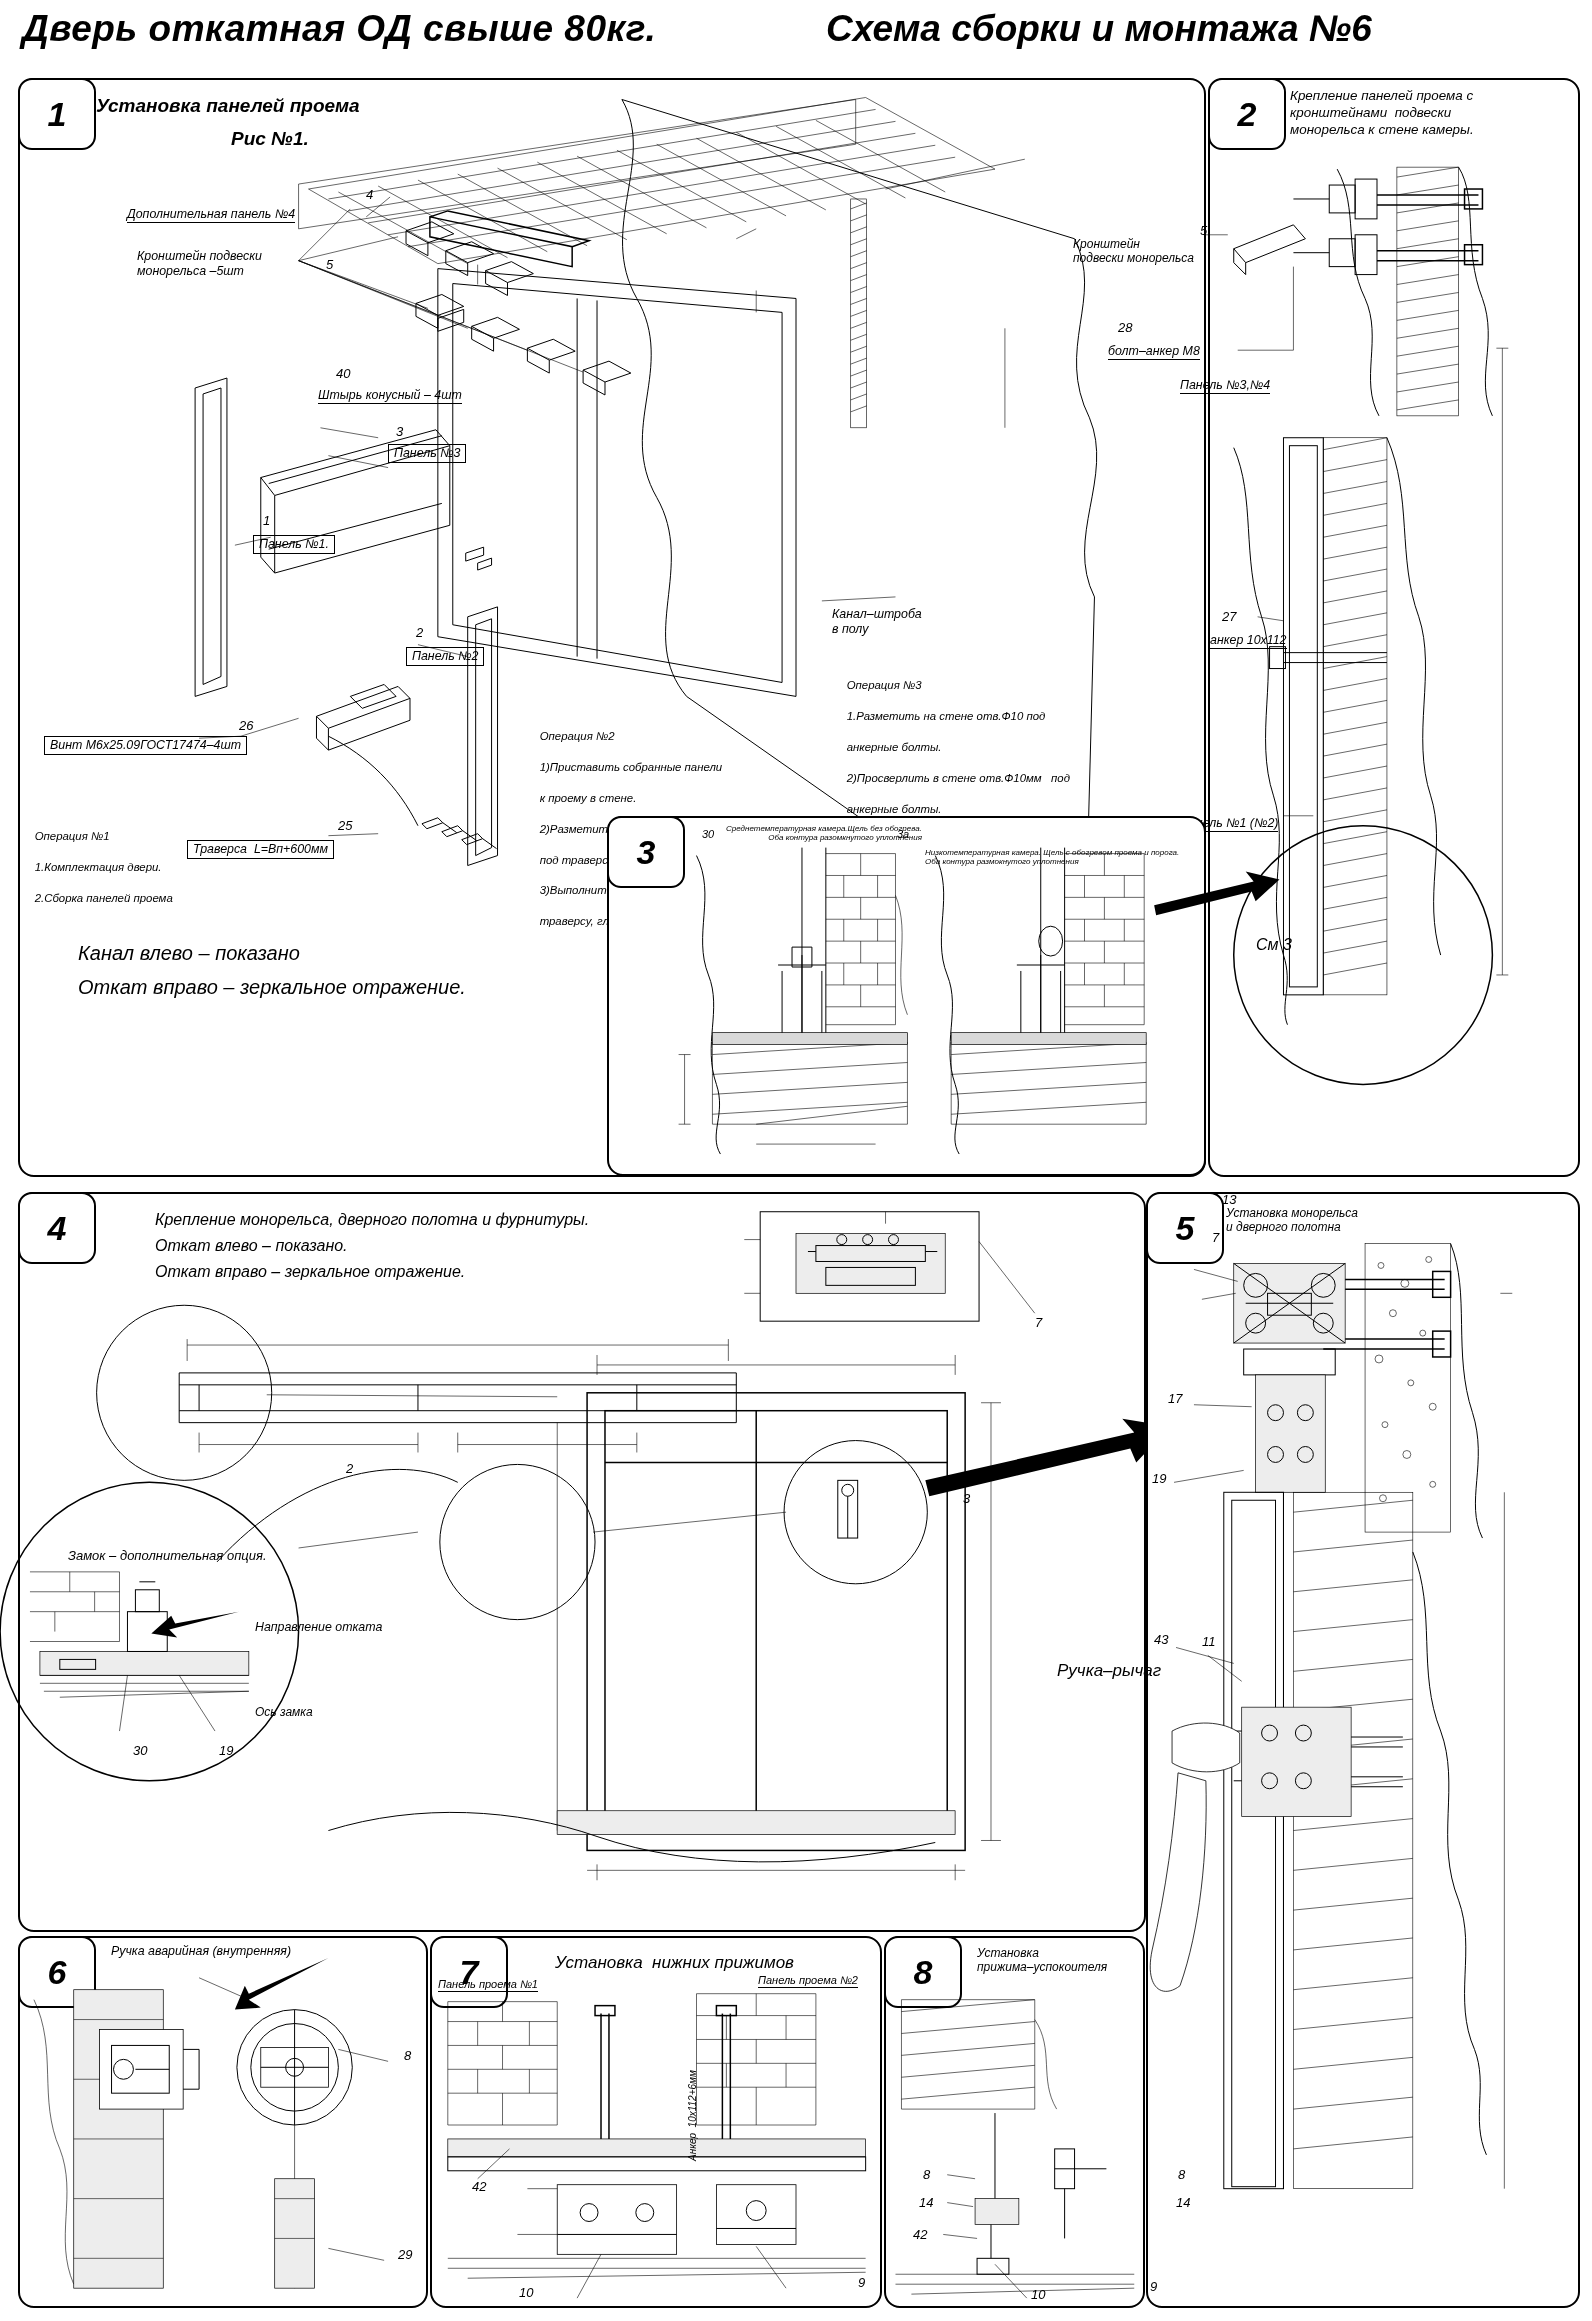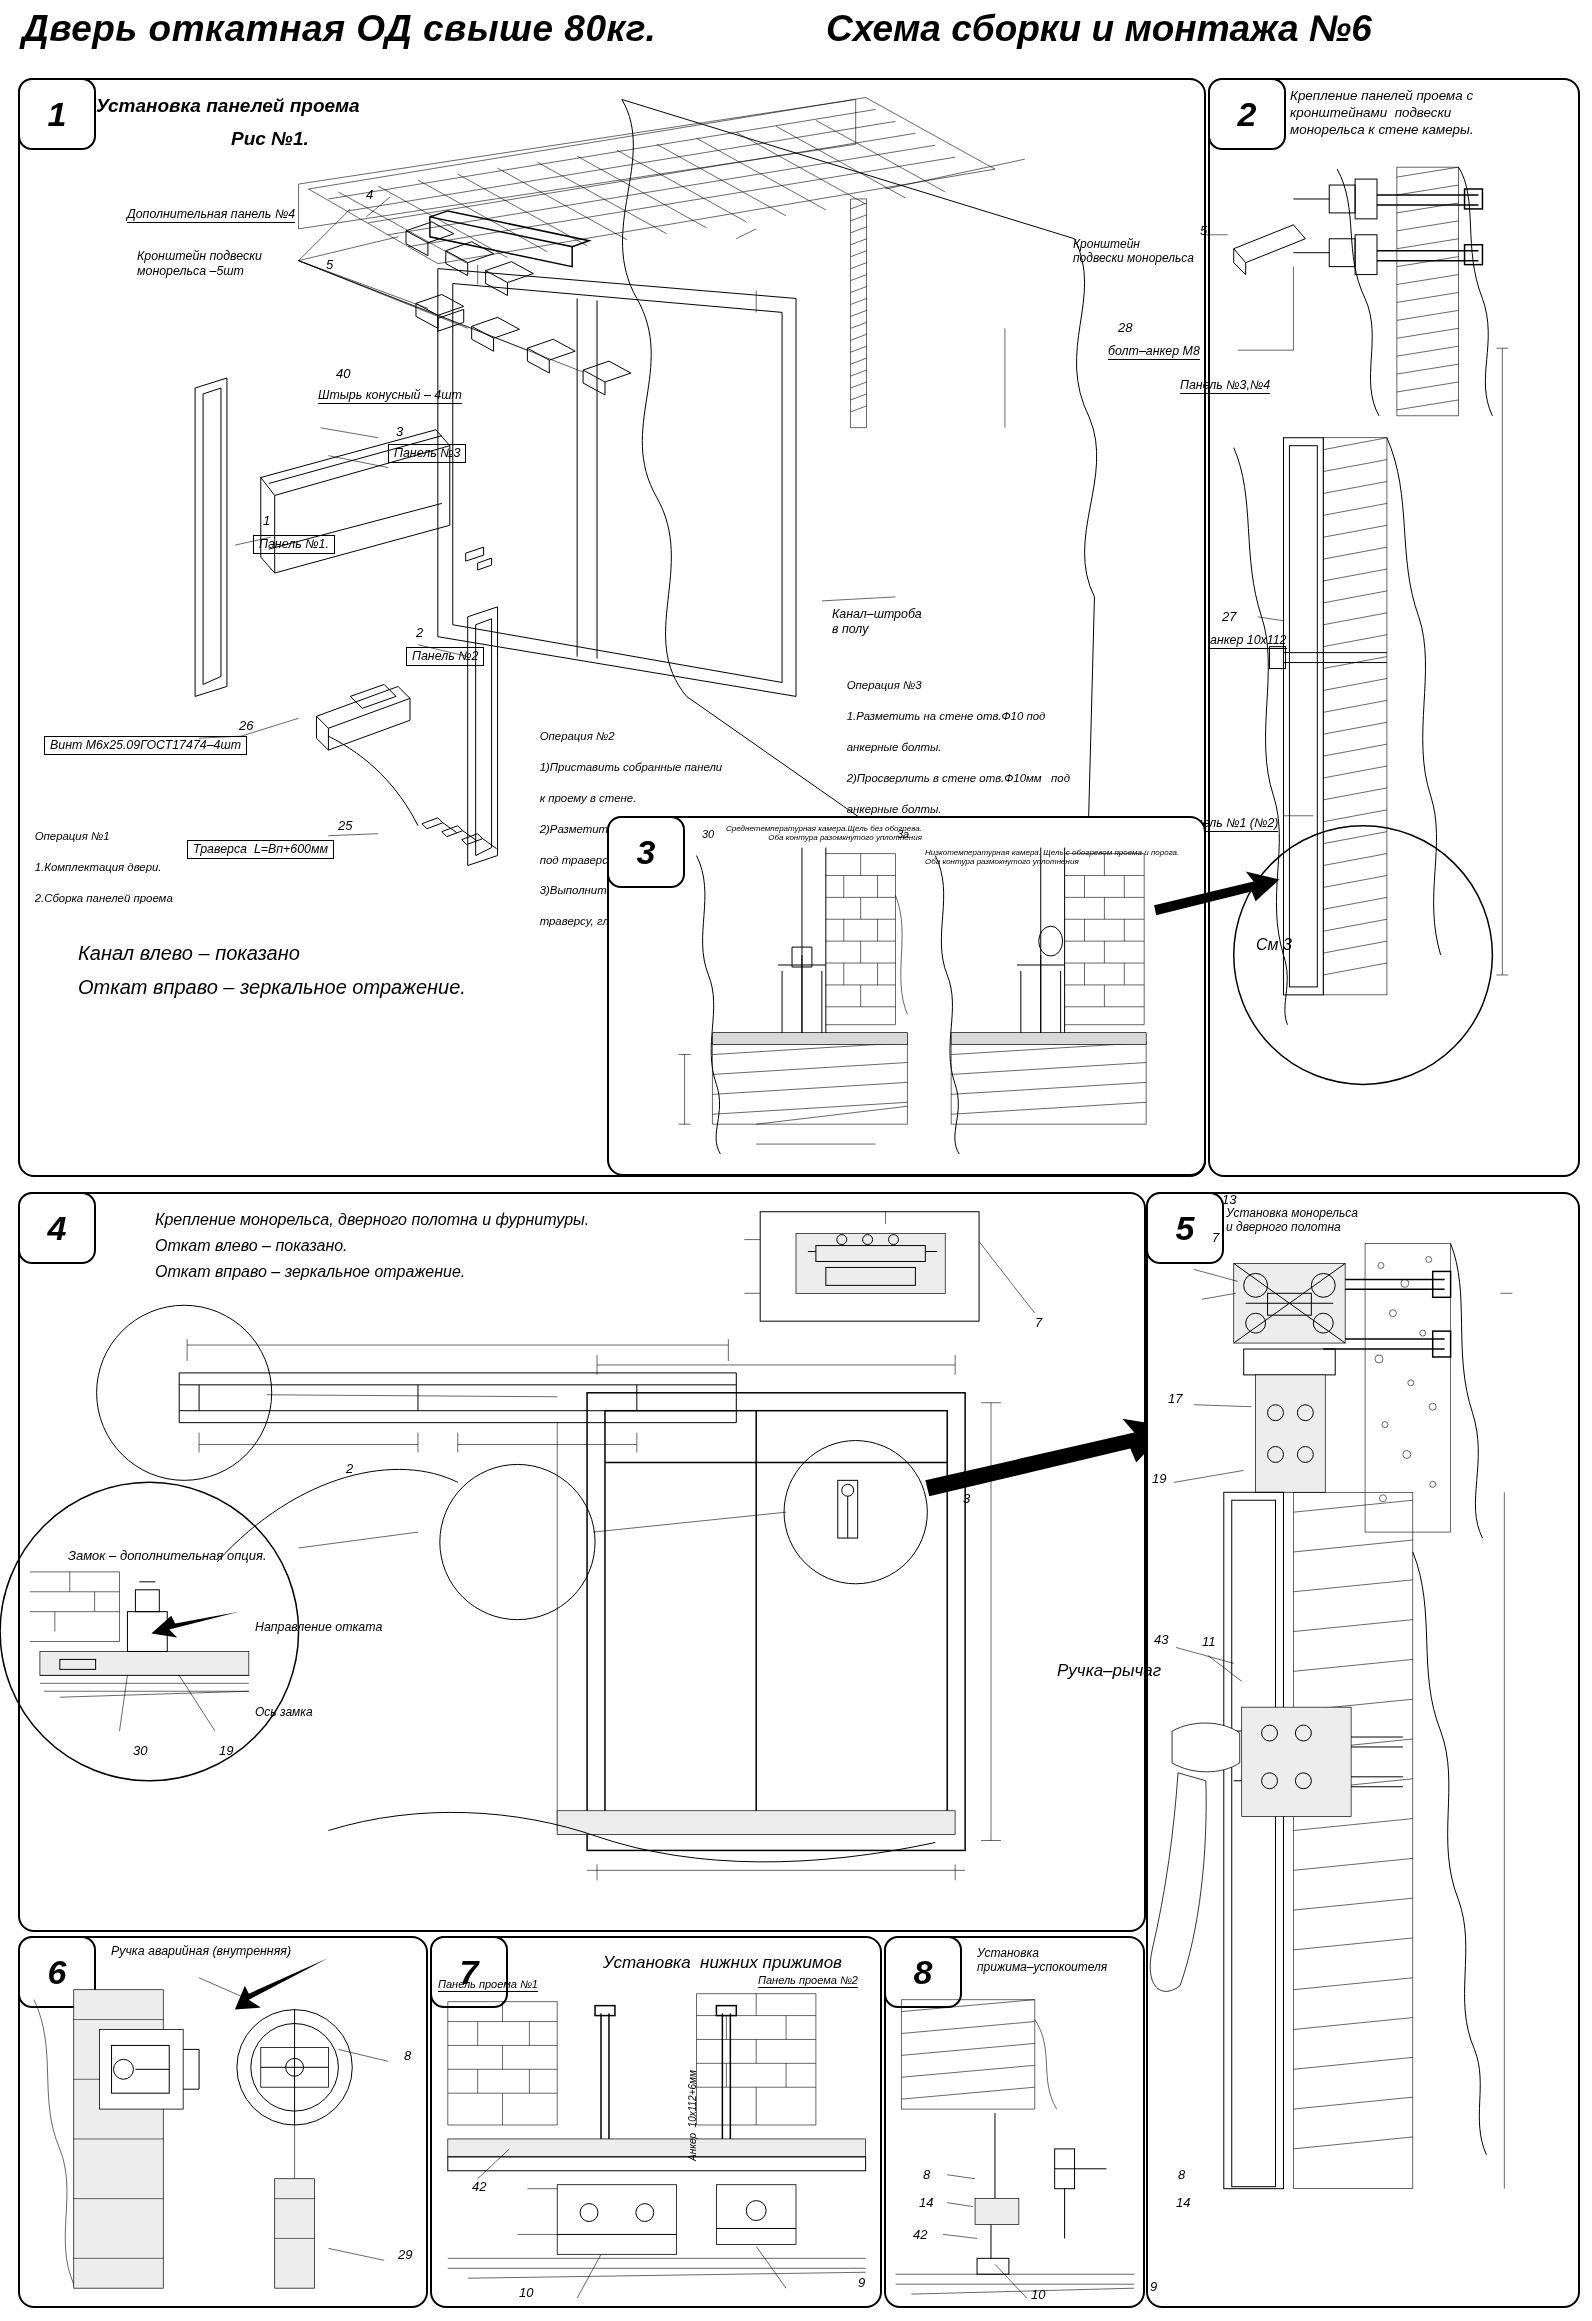--- a/index.html
+++ b/index.html
@@ -778,21 +778,21 @@
     </g>
     <path class="fillk" d="M330 1968 L 250 2010 L 262 2018 L 236 2020 L 246 1996 L 250 2004 Z"></path>
   </svg>
   <div class="num" style="left:404px;top:2048px;">8</div>
   <div class="num" style="left:398px;top:2247px;">29</div>
 
   <div class="panel" style="left:430px;top:1936px;width:448px;height:368px;"></div>
   <div class="num-badge" style="left:430px;top:1936px;width:74px;height:68px;">
     <span>7</span>
   </div>
-  <div class="cap" style="left:555px;top:1952px;font-size:17px;margin-left:48px;">Установка  нижних прижимов</div>
+  <div class="cap" style="left:555px;top:1952px;font-size:17px;">Установка  нижних прижимов</div>
 
   <svg width="1592" height="2321" viewBox="0 0 1600 2333">
 
     <g class="thin">
       <path d="M450 2012 L 560 2012 L 560 2136 L 450 2136 Z"></path>
       <path d="M450 2032 L 560 2032"></path>
         <path d="M450 2056 L 560 2056"></path>
       <path d="M450 2080 L 560 2080"></path>
         <path d="M450 2104 L 560 2104"></path>
       <path d="M505 2012 L 505 2032"></path>

